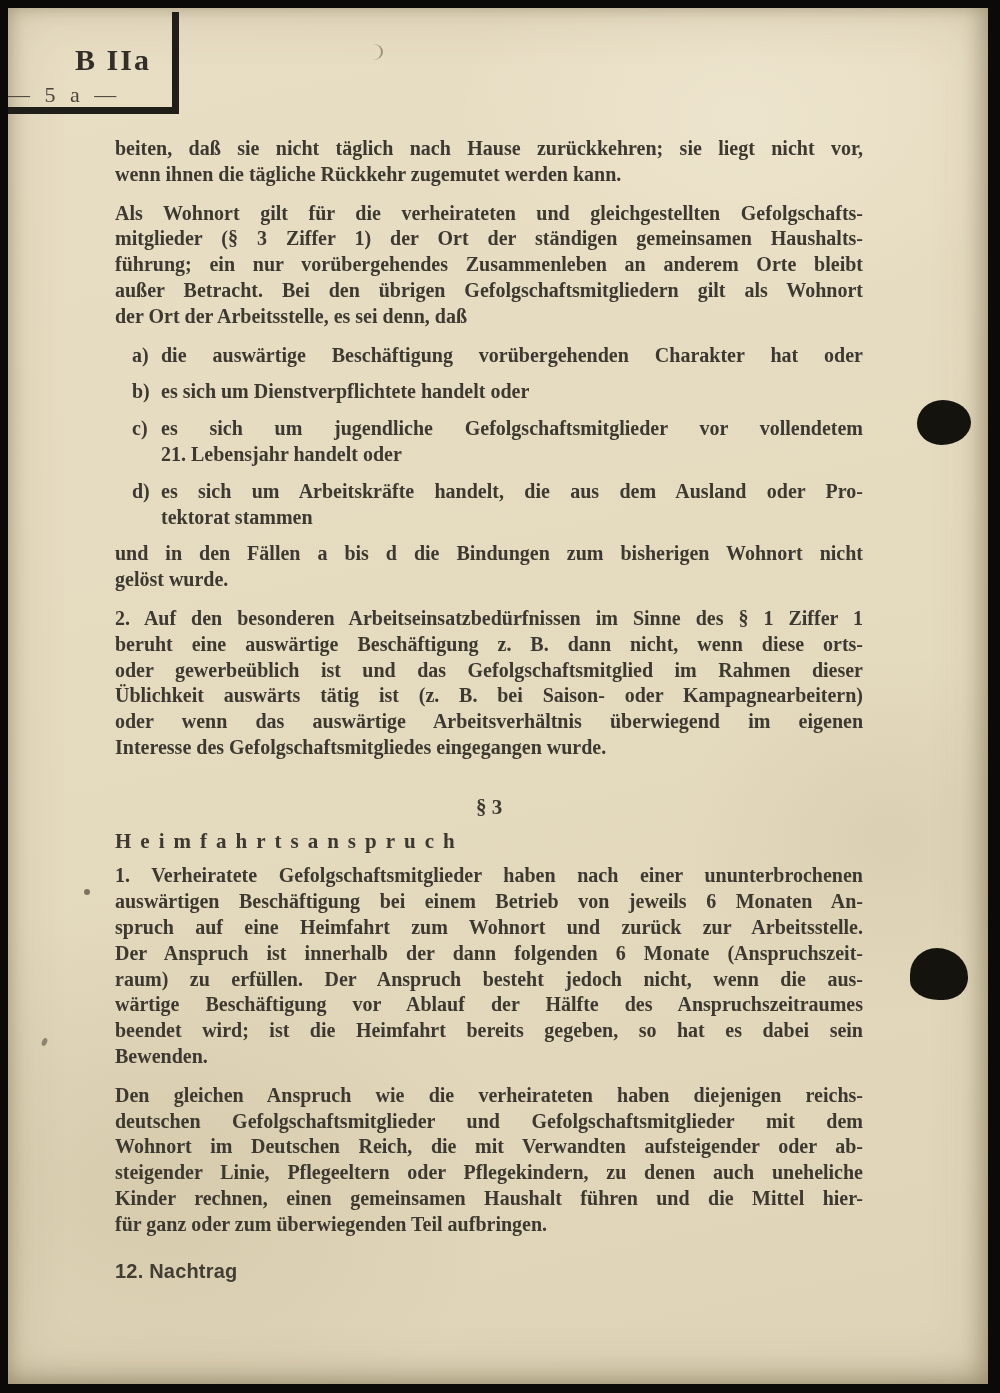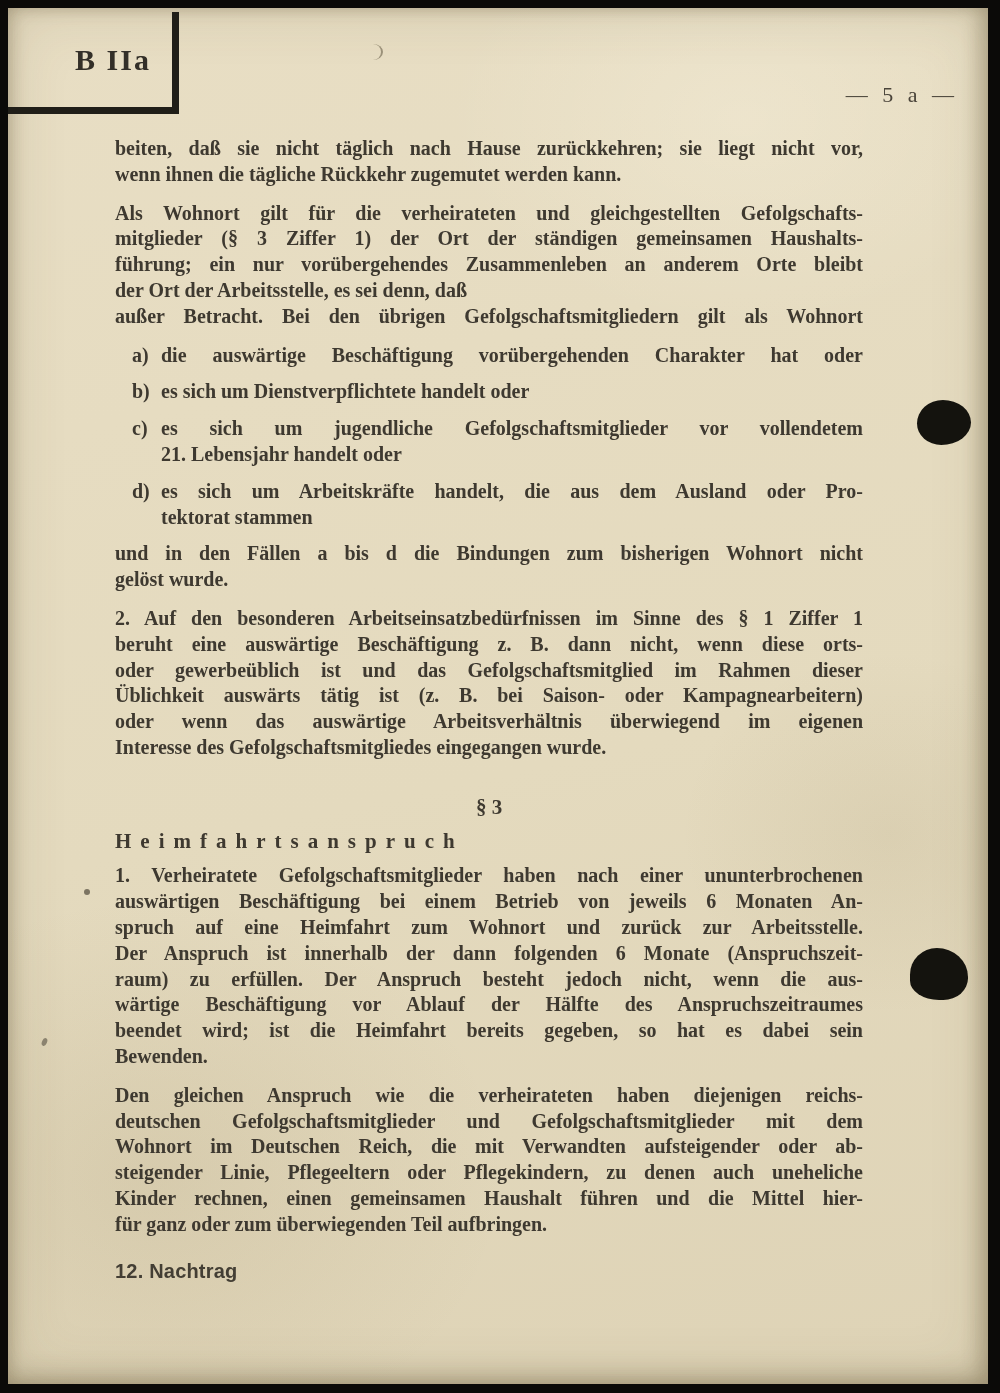--- a/index.html
+++ b/index.html
@@ -37,21 +37,21 @@
   .corner-box .corner-label {
     padding-left: 46px;
     font-weight: bold;
     font-size: 30px;
     letter-spacing: 2px;
     color: #332f28;
   }
   .pagenum {
     position: absolute;
     left: 0; right: 34px; top: 74px;
-    text-align: right;
+    text-align: left;
     font-size: 22px;
     word-spacing: 9px;
     color: #4a443a;
   }
   .doc-body {
     position: absolute;
     left: 107px; top: 128px;
     width: 748px;
     font-size: 20px;
     color: #3e3930;
@@ -120,22 +120,22 @@
 
     <div class="doc-body">
         <div class="para">
           <div class="line jl">beiten, daß sie nicht täglich nach Hause zurückkehren; sie liegt nicht vor,</div>
           <div class="line">wenn ihnen die tägliche Rückkehr zugemutet werden kann.</div>
         </div>
         <div class="para">
           <div class="line jl">Als Wohnort gilt für die verheirateten und gleichgestellten Gefolgschafts-</div>
           <div class="line jl">mitglieder (§ 3 Ziffer 1) der Ort der ständigen gemeinsamen Haushalts-</div>
           <div class="line jl">führung; ein nur vorübergehendes Zusammenleben an anderem Orte bleibt</div>
+          <div class="line jl">außer Betracht. Bei den übrigen Gefolgschaftsmitgliedern gilt als Wohnort</div>
           <div class="line">der Ort der Arbeitsstelle, es sei denn, daß</div>
-          <div class="line jl">außer Betracht. Bei den übrigen Gefolgschaftsmitgliedern gilt als Wohnort</div>
         </div>
         <div class="item">
           <span class="marker">a)</span>
           <div class="line jl">die auswärtige Beschäftigung vorübergehenden Charakter hat oder</div>
         </div>
         <div class="item">
           <span class="marker">b)</span>
           <div class="line">es sich um Dienstverpflichtete handelt oder</div>
         </div>
         <div class="item">

